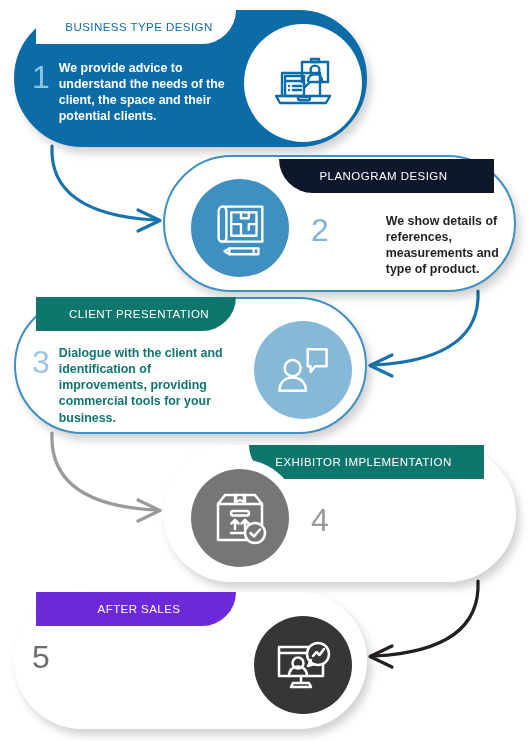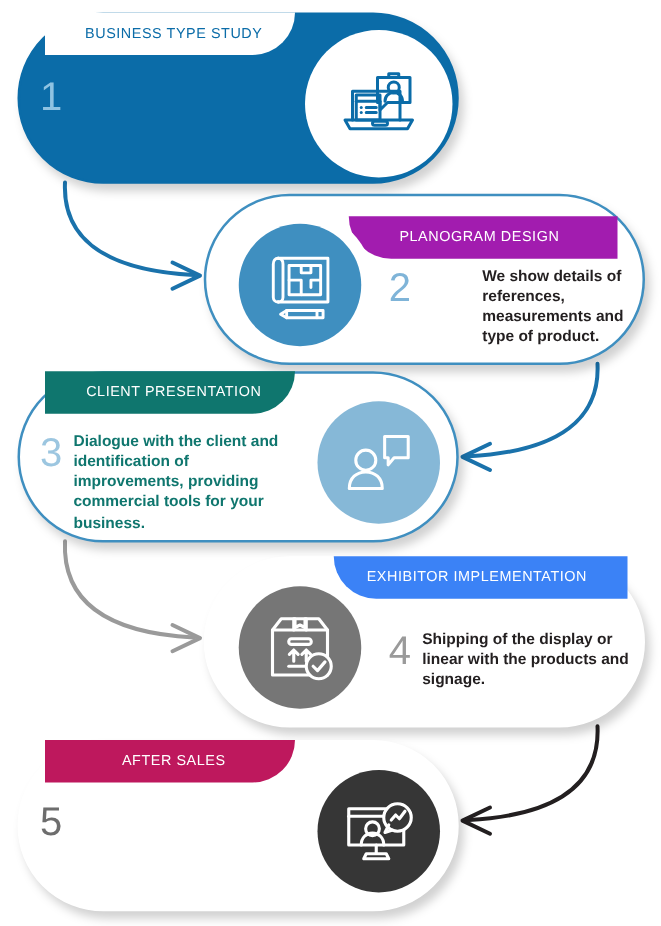--- a/index.html
+++ b/index.html
@@ -86,25 +86,26 @@
       <path d="M478,581 C480,624 450,652 375,656" fill="none" stroke="#231f20" stroke-width="3.2" stroke-linecap="round"></path>
       <path d="M392,646 L370,656.5 L392,667" fill="none" stroke="#231f20" stroke-width="3.2" stroke-linecap="round" stroke-linejoin="round"></path>
     </g>
   </svg>
 
   <div class="step s1" id="step1">
     <div class="shadow" style="left:4px;top:6px;width:353px;height:137px;"></div>
     <div class="pill filled"></div>
 
     <div class="tab tab-left" style="left:22px;top:0px;width:200px;background:#ffffff;border-radius:0 0 999px 0;">
-      <span class="tab-label" style="color:#0b6ca8;">BUSINESS TYPE STUDY</span>
+      <span class="tab-label" style="color:#0b6ca8;">BUSINESS TYPE DESIGN</span>
     </div>
 
     <div class="bodyrow" style="left:18px;top:50px;width:200px;">
       <span class="num" style="color:#8fc3e2;">1</span>
+      <span class="desc" style="color:#ffffff;">We provide advice to understand the needs of the client, the space and their potential clients.</span>
     </div>
 
     <div class="iconcircle ic-1">
       <div class="inner white">
         <svg width="70" height="70" viewBox="0 0 70 70">
           <g fill="none" stroke="#0b6ca8" stroke-width="2.4" stroke-linejoin="round" stroke-linecap="round">
             <path d="M14,48 L14,25 L52,25 L52,48"></path>
             <path d="M8,48 L62,48 L58,55 L12,55 Z"></path>
             <rect x="30" y="49" width="12" height="3.2" rx="1.6"></rect>
             <rect x="17" y="28" width="19" height="20"></rect>
@@ -119,21 +120,21 @@
           </g>
         </svg>
       </div>
     </div>
   </div>
 
   <div class="step s2" id="step2">
     <div class="shadow" style="left:4px;top:6px;width:353px;height:137px;"></div>
     <div class="pill outlined"></div>
 
-    <div class="tab tab-right" style="right:22px;top:18px;width:215px;background:#a21caf;border-radius:0 0 0 999px;">
+    <div class="tab tab-right" style="right:22px;top:4px;width:215px;background:#0f172a;border-radius:0 0 0 999px;">
       <span class="tab-label" style="color:#ffffff;">PLANOGRAM DESIGN</span>
     </div>
 
     <div class="bodyrow" style="left:148px;top:58px;width:196px;">
       <span class="num" style="color:#7fb4d8;">2</span>
       <span class="desc" style="color:#231f20;margin-left:48px;">We show details of references, measurements and type of product.</span>
     </div>
 
     <div class="iconcircle ic-2">
       <div class="inner">
@@ -176,27 +177,26 @@
           </g>
         </svg>
       </div>
     </div>
   </div>
 
   <div class="step s4" id="step4">
     <div class="shadow" style="left:4px;top:6px;width:353px;height:137px;"></div>
     <div class="pill outlined" style="border-color:#ffffff;"></div>
 
-    <div class="tab tab-right" style="right:14px;top:0px;width:235px;background:#3b82f6;border-radius:0 0 0 999px;align-items:center;">
+    <div class="tab tab-right" style="right:32px;top:0px;width:235px;background:#0f766e;border-radius:0 0 0 999px;align-items:center;">
       <span class="tab-label" style="color:#ffffff;">EXHIBITOR IMPLEMENTATION</span>
     </div>
 
     <div class="bodyrow" style="left:148px;top:58px;width:196px;">
       <span class="num" style="color:#9a9a9a;">4</span>
-      <span class="desc" style="color:#231f20;">Shipping of the display or linear with the products and signage.</span>
     </div>
 
     <div class="iconcircle ic-4">
       <div class="inner">
         <svg width="70" height="70" viewBox="0 0 70 70">
           <g fill="none" stroke="#ffffff" stroke-width="2.5" stroke-linejoin="round" stroke-linecap="round">
             <path d="M13,21 L20,12 L50,12 L57,21 L57,57 L13,57 Z"></path>
             <path d="M13,21 L57,21"></path>
             <path d="M30,12 L30,21 M40,12 L40,21"></path>
             <path d="M31,12 L31,19 L35,17 L39,19 L39,12"></path>
@@ -209,21 +209,21 @@
           </g>
         </svg>
       </div>
     </div>
   </div>
 
   <div class="step s5" id="step5">
     <div class="shadow" style="left:4px;top:6px;width:353px;height:137px;"></div>
     <div class="pill outlined" style="border-color:#ffffff;"></div>
 
-    <div class="tab tab-left" style="left:22px;top:0px;width:200px;background:#be185d;border-radius:0 0 999px 0;">
+    <div class="tab tab-left" style="left:22px;top:0px;width:200px;background:#6d28d9;border-radius:0 0 999px 0;">
       <span class="tab-label" style="color:#ffffff;">AFTER SALES</span>
     </div>
 
     <div class="bodyrow" style="left:18px;top:48px;width:205px;">
       <span class="num" style="color:#6d6d6d;">5</span>
     </div>
 
     <div class="iconcircle ic-5">
       <div class="inner">
         <svg width="70" height="70" viewBox="0 0 70 70">

